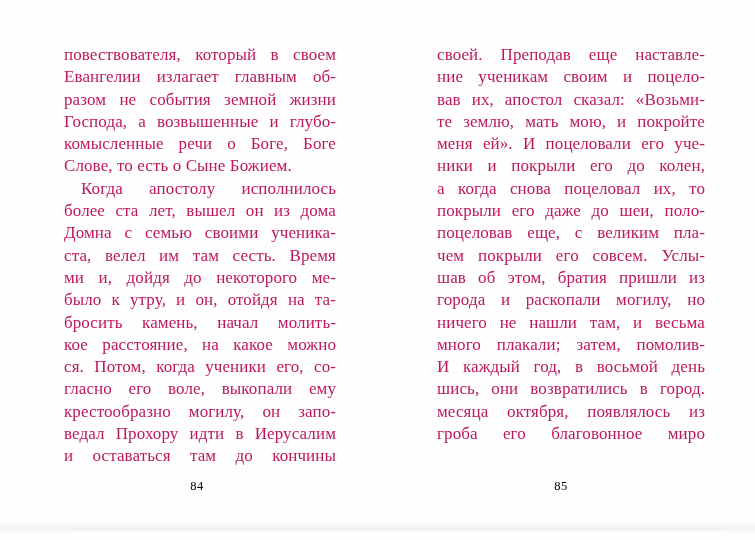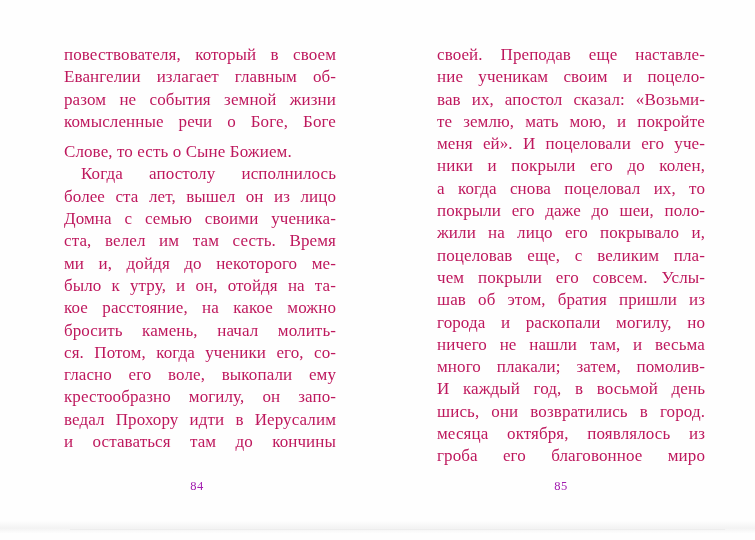--- a/index.html
+++ b/index.html
@@ -24,28 +24,28 @@
     font-family: Liberation Serif, serif;
   }
   .textblock.left  { left: 64px;  width: 272px; }
   .textblock.right { left: 437px; width: 268px; }
   .line {
     height: 22.3px;
     overflow: hidden;
     text-align: justify;
     text-align-last: justify;
   }
-  .line.para-end { text-align-last: left; margin-top: 8px; }
+  .line.para-end { text-align-last: left; }
   .line.indent { text-indent: 17px; }
   .pagenum {
     position: absolute;
     top: 479px;
     font-size: 12.5px;
     letter-spacing: 0.5px;
-    color: #a21caf;
+    color: #000000;
     text-align: center;
   }
   .pagenum.left  { left: 64px;  width: 266px; }
   .pagenum.right { left: 430px; width: 262px; }
   .bottom-edge {
     position: absolute;
     left: 0; right: 0;
     top: 521px;
     height: 12px;
     background: linear-gradient(to bottom, rgba(240,240,240,0) 0%, rgba(234,234,234,0.55) 60%, rgba(248,248,248,0.2) 100%);
@@ -60,47 +60,47 @@
 </style>
 </head>
 <body>
 
 <div class="spread">
 
   <div class="textblock left">
       <div class="line">повествователя, который в своем</div>
       <div class="line">Евангелии излагает главным об-</div>
       <div class="line">разом не события земной жизни</div>
+      <div class="line">Господа, а возвышенные и глубо-</div>
       <div class="line">комысленные речи о Боге, Боге</div>
       <div class="line para-end">Слове, то есть о Сыне Божием.</div>
       <div class="line indent">Когда апостолу исполнилось</div>
-      <div class="line">более ста лет, вышел он из лицо</div>
+      <div class="line">более ста лет, вышел он из дома</div>
       <div class="line">Домна с семью своими ученика-</div>
       <div class="line">ста, велел им там сесть. Время</div>
       <div class="line">ми и, дойдя до некоторого ме-</div>
       <div class="line">было к утру, и он, отойдя на та-</div>
+      <div class="line">бросить камень, начал молить-</div>
       <div class="line">кое расстояние, на какое можно</div>
-      <div class="line">бросить камень, начал молить-</div>
       <div class="line">ся. Потом, когда ученики его, со-</div>
       <div class="line">гласно его воле, выкопали ему</div>
       <div class="line">крестообразно могилу, он запо-</div>
       <div class="line">ведал Прохору идти в Иерусалим</div>
       <div class="line">и оставаться там до кончины</div>
     </div>
 
   <div class="textblock right">
       <div class="line">своей. Преподав еще наставле-</div>
       <div class="line">ние ученикам своим и поцело-</div>
       <div class="line">вав их, апостол сказал: «Возьми-</div>
       <div class="line">те землю, мать мою, и покройте</div>
       <div class="line">меня ей». И поцеловали его уче-</div>
       <div class="line">ники и покрыли его до колен,</div>
       <div class="line">а когда снова поцеловал их, то</div>
       <div class="line">покрыли его даже до шеи, поло-</div>
-      <div class="line">жили на лицо его покрывало и,</div>
       <div class="line">поцеловав еще, с великим пла-</div>
       <div class="line">чем покрыли его совсем. Услы-</div>
       <div class="line">шав об этом, братия пришли из</div>
       <div class="line">города и раскопали могилу, но</div>
       <div class="line">ничего не нашли там, и весьма</div>
       <div class="line">много плакали; затем, помолив-</div>
       <div class="line">И каждый год, в восьмой день</div>
       <div class="line">шись, они возвратились в город.</div>
       <div class="line">месяца октября, появлялось из</div>
       <div class="line">гроба его благовонное миро</div>

